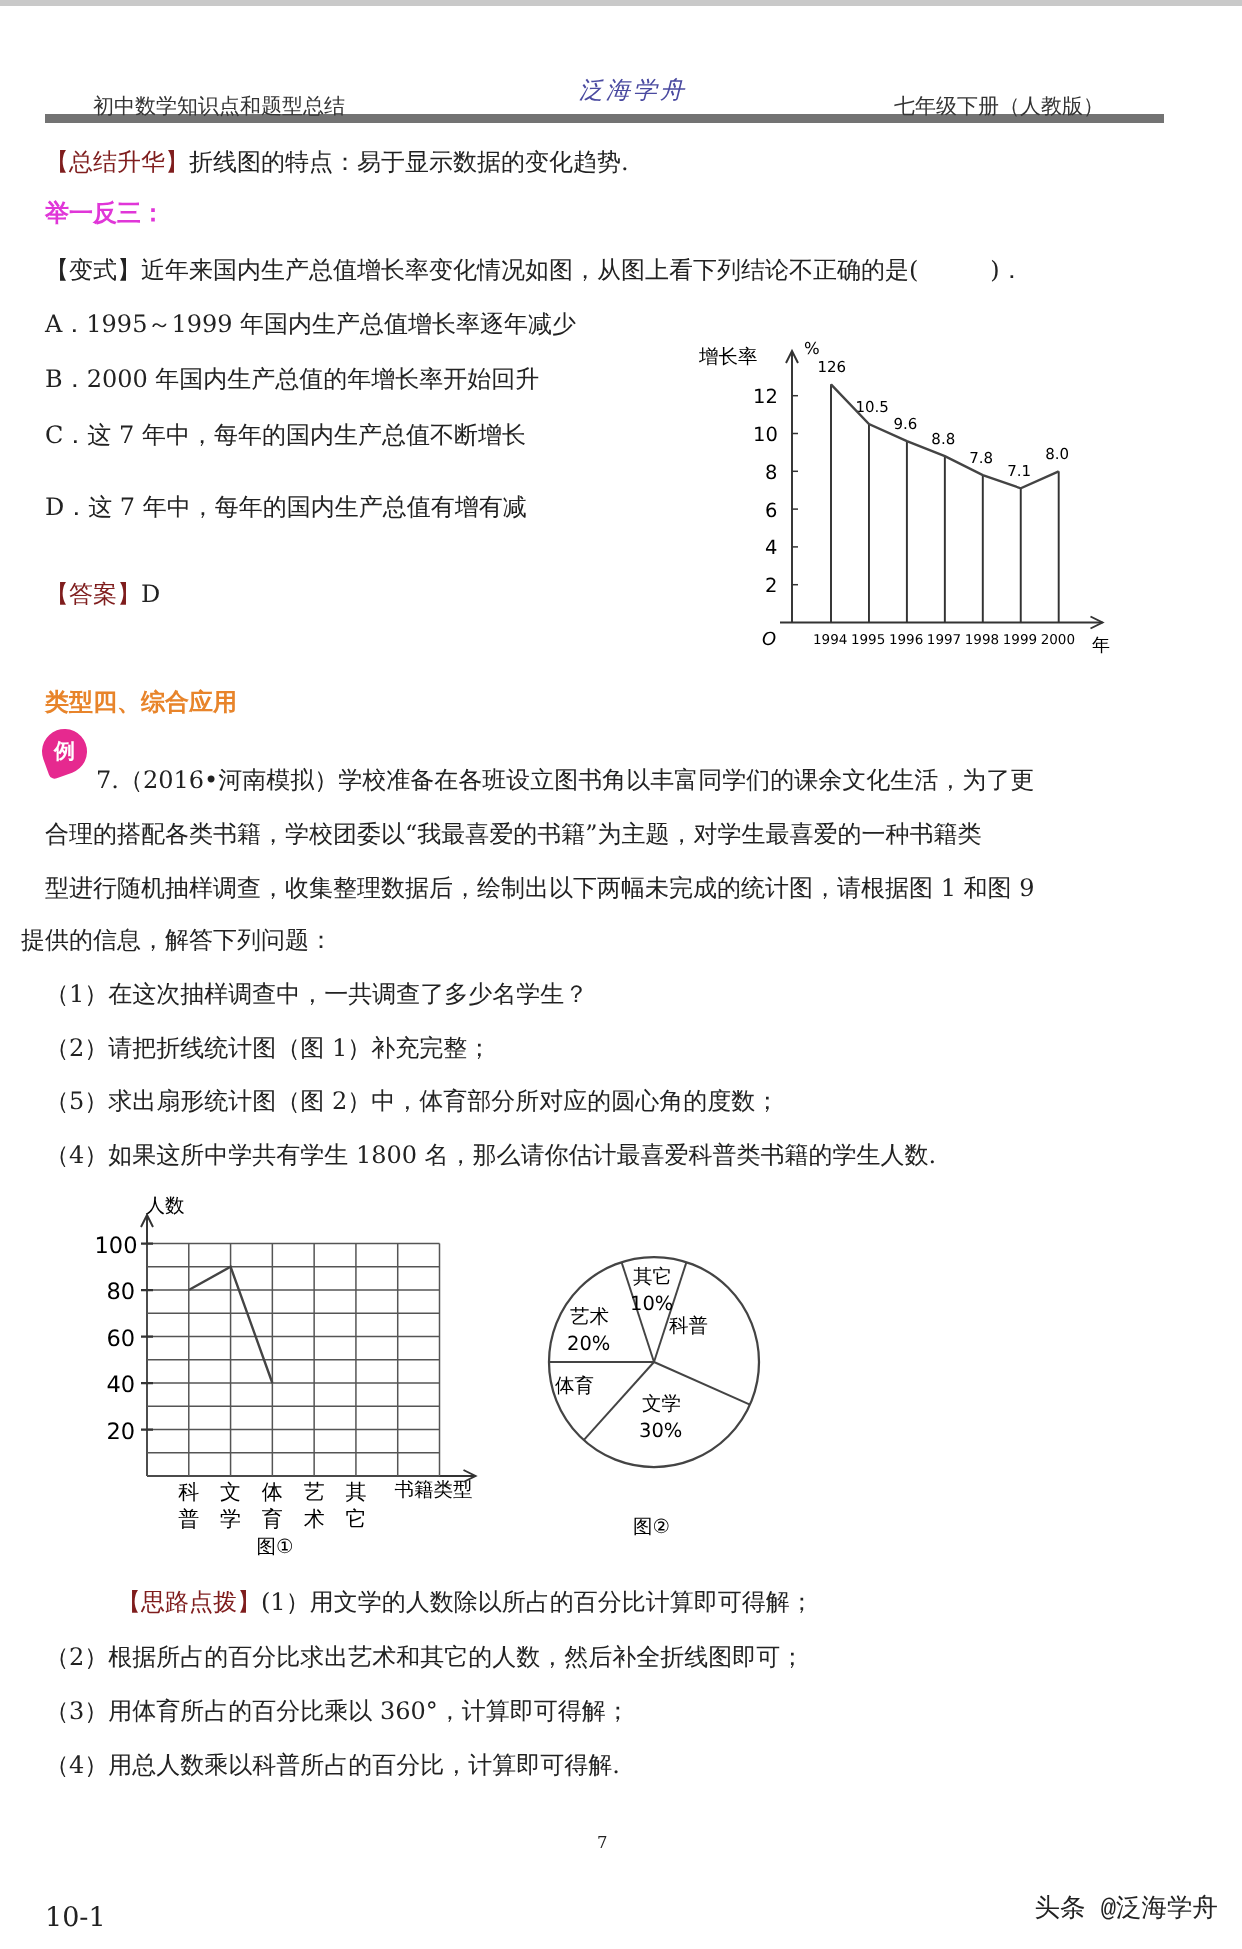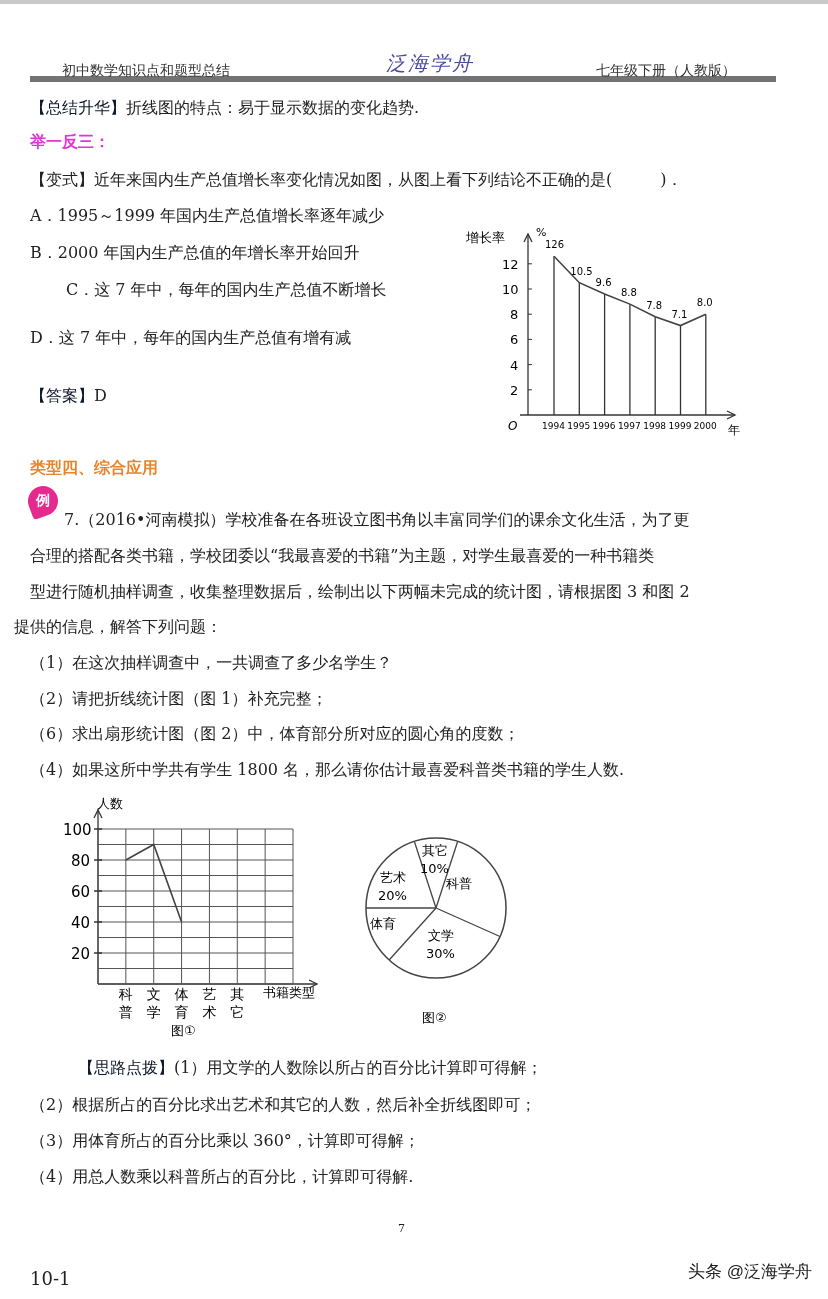--- a/index.html
+++ b/index.html
@@ -1,33 +1,33 @@
 <!DOCTYPE html>
 <html><head>
 <meta charset="utf-8">
 <style>
   * { margin: 0; padding: 0; box-sizing: border-box; }
   html, body { width: 828px; height: 1299px; background: #ffffff; overflow: hidden; }
   body { font-family: "DejaVu Serif", "Liberation Serif", serif; color: #222; position: relative; }
   .topbar { position: absolute; left: 0; top: 0; width: 828px; height: 4px; background: #c9c9c9; }
   .header { position: absolute; left: 30px; top: 52px; width: 746px; height: 30px; border-bottom: 6px solid #737373; }
   .header .left { position: absolute; left: 32px; top: 10px; font-size: 14px; color: #333; }
-  .header .center { position: absolute; left: 356px; top: -2px; font-size: 20px; color: #4a4aa0; font-style: italic; letter-spacing: 2px; }
+  .header .center { position: absolute; left: 356px; top: -2px; font-size: 16px; color: #4a4aa0; font-style: italic; letter-spacing: 2px; }
   .header .right { position: absolute; right: 40px; top: 10px; font-size: 14px; color: #333; }
   .line { position: absolute; font-size: 16px; white-space: nowrap; color: #222; }
-  .magenta { color: #0f172a; font-family: Liberation Serif, serif; }
+  .magenta { color: #7f1d1d; font-family: Liberation Serif, serif; }
   .mag-bold { color: #e036d8; font-weight: bold; font-family: "DejaVu Sans", sans-serif; }
   .orange-bold { color: #e8842a; font-weight: bold; font-family: "DejaVu Sans", sans-serif; }
   .li-badge { position: absolute; left: 28px; top: 486px; width: 30px; height: 30px; background: #e6298f; border-radius: 50% 50% 50% 4px; transform: rotate(-20deg); color: #fff; font-size: 14px; font-weight: bold; display: flex; align-items: center; justify-content: center; font-family: "DejaVu Sans", sans-serif; }
   .li-badge span { transform: rotate(20deg); }
   svg text { font-family: "DejaVu Sans", sans-serif; }
   .fig { position: absolute; }
   .footer-left { position: absolute; left: 30px; top: 1222px; font-size: 18px; color: #222; margin-top: 46px; }
   .footer-page { position: absolute; left: 398px; top: 1222px; font-size: 11px; color: #222; }
-  .watermark { position: absolute; right: 16px; top: 1260px; font-size: 17px; color: #222; font-family: Liberation Sans, sans-serif; }
+  .watermark { position: absolute; right: 16px; top: 1260px; font-size: 17px; color: #222; font-family: Liberation Mono, monospace; }
 </style>
 </head>
 <body>
 
 <div class="topbar"></div>
 
 <div class="header">
   <span class="left">初中数学知识点和题型总结</span>
   <span class="center">泛海学舟</span>
   <span class="right">七年级下册（人教版）</span>
@@ -38,21 +38,21 @@
 </div>
 
 <div class="line mag-bold" style="left:30px; top:132px;">举一反三：</div>
 
 <div class="line" style="left:30px; top:170px;">
   <span>【变式】</span><span>近年来国内生产总值增长率变化情况如图，从图上看下列结论不正确的是(　　　)．</span>
 </div>
 
 <div class="line" style="left:30px; top:206px;">A．1995～1999 年国内生产总值增长率逐年减少</div>
 <div class="line" style="left:30px; top:243px;">B．2000 年国内生产总值的年增长率开始回升</div>
-<div class="line" style="left:30px; top:280px;margin-left:36px;">C．这 7 年中，每年的国内生产总值不断增长</div>
+<div class="line" style="left:30px; top:280px;">C．这 7 年中，每年的国内生产总值不断增长</div>
 <div class="line" style="left:30px; top:316px;margin-top:12px;">D．这 7 年中，每年的国内生产总值有增有减</div>
 
 <div class="line" style="left:30px; top:386px;">
   <span class="magenta">【答案】</span><span>D</span>
 </div>
 
 <svg class="fig" style="left:460px; top:220px;" width="290" height="220">
   <text x="6" y="22" font-size="13">增长率</text>
   <text x="76" y="16" font-size="11">%</text>
   <text x="48" y="210" font-size="12" font-style="italic">O</text>
@@ -104,26 +104,26 @@
 </svg>
 
 <div class="line orange-bold" style="left:30px; top:458px;">类型四、综合应用</div>
 
 <div class="li-badge">
     <span>例</span>
   </div>
 
 <div class="line" style="left:64px; top:510px;">7.（2016•河南模拟）学校准备在各班设立图书角以丰富同学们的课余文化生活，为了更</div>
 <div class="line" style="left:30px; top:546px;">合理的搭配各类书籍，学校团委以“我最喜爱的书籍”为主题，对学生最喜爱的一种书籍类</div>
-<div class="line" style="left:30px; top:582px;">型进行随机抽样调查，收集整理数据后，绘制出以下两幅未完成的统计图，请根据图 3 和图 2</div>
+<div class="line" style="left:30px; top:582px;">型进行随机抽样调查，收集整理数据后，绘制出以下两幅未完成的统计图，请根据图 1 和图 9</div>
 <div class="line" style="left:14px; top:617px;text-align:center;">提供的信息，解答下列问题：</div>
 
 <div class="line" style="left:30px; top:653px;">（1）在这次抽样调查中，一共调查了多少名学生？</div>
 <div class="line" style="left:30px; top:689px;">（2）请把折线统计图（图 1）补充完整；</div>
-<div class="line" style="left:30px; top:724px;">（6）求出扇形统计图（图 2）中，体育部分所对应的圆心角的度数；</div>
+<div class="line" style="left:30px; top:724px;">（5）求出扇形统计图（图 2）中，体育部分所对应的圆心角的度数；</div>
 <div class="line" style="left:30px; top:760px;">（4）如果这所中学共有学生 1800 名，那么请你估计最喜爱科普类书籍的学生人数.</div>
 
 <svg class="fig" style="left:55px; top:788px;" width="290" height="255">
   <text x="42" y="20" font-size="13">人数</text>
   <g stroke="#333" stroke-width="1.3" fill="none">
     <line x1="43" y1="196" x2="43" y2="22"></line>
     <polyline points="39,30 43,22 47,30"></polyline>
     <line x1="43" y1="196" x2="262" y2="196"></line>
     <polyline points="254,192 262,196 254,200"></polyline>
   </g>

